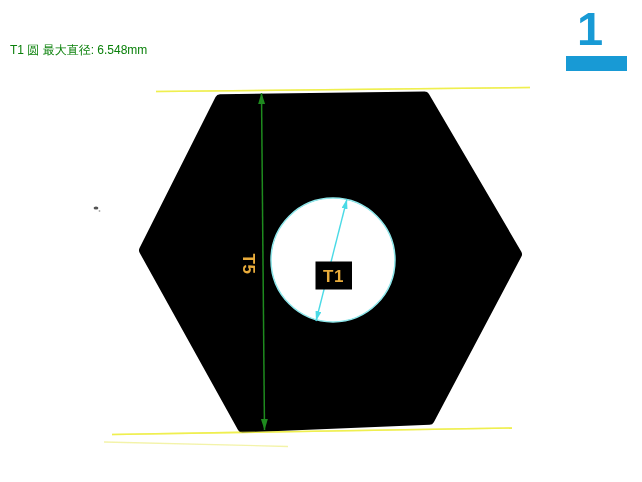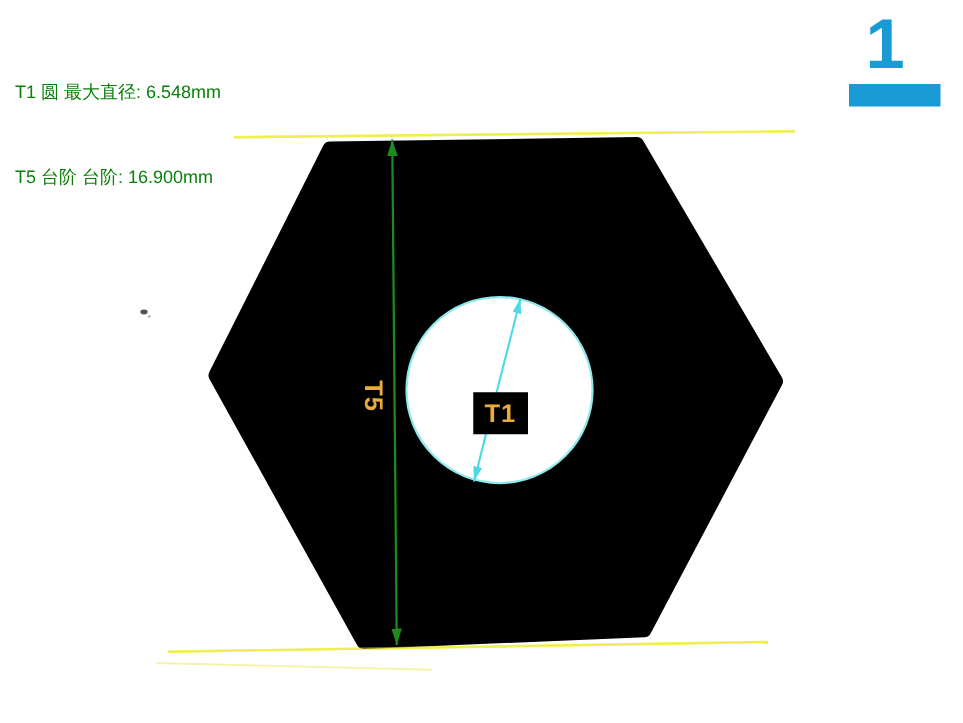--- a/index.html
+++ b/index.html
@@ -4,21 +4,21 @@
 <style>
   html,body{margin:0;padding:0;}
   body{
     width:642px;height:482px;position:relative;overflow:hidden;
     background:#ffffff;
     font-family:"Liberation Sans","DejaVu Sans",sans-serif;
   }
   .stage{position:absolute;inset:0;width:642px;height:482px;}
   .stage svg{position:absolute;left:0;top:0;}
   .readout{
-    position:absolute;left:10px;top:14px;
+    position:absolute;left:10px;top:3px;
     color:#0a800a;font-size:12px;line-height:19px;white-space:pre;
   }
   .page-indicator{position:absolute;left:556px;top:0;width:80px;height:80px;}
   .page-number{
     position:absolute;left:0;top:5px;width:68px;text-align:center;
     color:#189ad5;font-size:47px;font-weight:bold;line-height:1;
   }
   .page-bar{
     position:absolute;left:10px;top:56px;width:61px;height:15px;
     background:#189ad5;
@@ -73,21 +73,20 @@
     </g>
 
     <g>
       <ellipse cx="96" cy="208" rx="2.4" ry="1.6" fill="#1a1a1a" opacity="0.75"></ellipse>
       <circle cx="99.5" cy="211" r="0.9" fill="#444444" opacity="0.45"></circle>
     </g>
   </svg>
 
   <div class="readout">
     <div>T1 圆 最大直径: 6.548mm</div>
-    <div>T5 台阶 台阶: 16.900mm</div>
   </div>
 
   <div class="page-indicator">
     <div class="page-number">1</div>
     <div class="page-bar"></div>
   </div>
 
 </div>
 
 </body></html>

